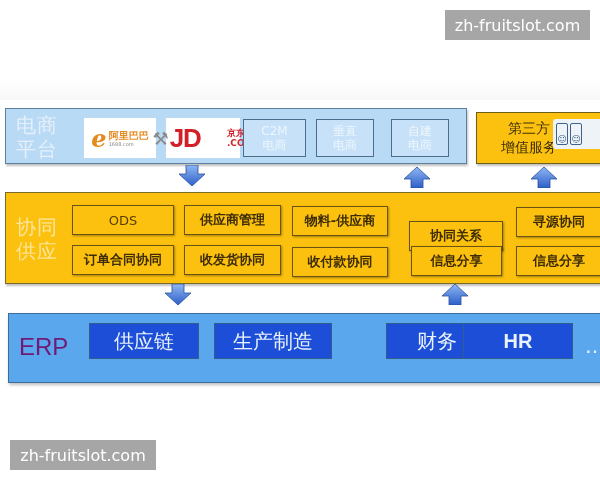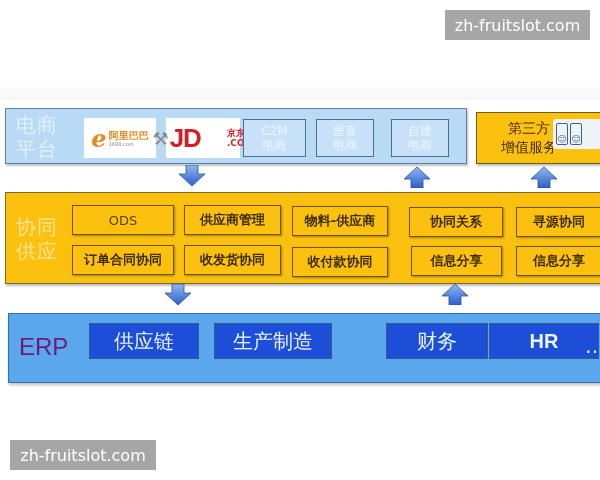--- a/index.html
+++ b/index.html
@@ -138,38 +138,38 @@
 </svg>
 
 <div class="collab">
   <div class="layer-label">
     <div>协同</div>
     <div>供应</div>
   </div>
   <div class="cbtn ods" style="left:66px;top:12px;width:102px;">ODS</div>
   <div class="cbtn" style="left:178px;top:12px;width:97px;">供应商管理</div>
   <div class="cbtn" style="left:286px;top:13px;width:96px;">物料-供应商</div>
-  <div class="cbtn" style="left:403px;top:14px;width:94px;">协同关系</div>
+  <div class="cbtn" style="left:403px;top:28px;width:94px;">协同关系</div>
   <div class="cbtn" style="left:510px;top:14px;width:86px;">寻源协同</div>
   <div class="cbtn" style="left:66px;top:52px;width:102px;">订单合同协同</div>
   <div class="cbtn" style="left:178px;top:52px;width:97px;">收发货协同</div>
   <div class="cbtn" style="left:286px;top:54px;width:96px;">收付款协同</div>
   <div class="cbtn" style="left:405px;top:53px;width:91px;">信息分享</div>
   <div class="cbtn" style="left:510px;top:53px;width:86px;">信息分享</div>
 </div>
 
 <svg class="arrow" style="left:164px;top:284px;" viewBox="0 0 28 22">
   <polygon points="8,0 20,0 20,9 27,9 14,21 1,9 8,9" fill="url(#arrowGrad)" stroke="#2a4f9e" stroke-width="0.8"></polygon>
 </svg>
 <svg class="arrow" style="left:441px;top:283px;" viewBox="0 0 28 22">
   <polygon points="14,1 27,13 20,13 20,22 8,22 8,13 1,13" fill="url(#arrowGrad)" stroke="#2a4f9e" stroke-width="0.8"></polygon>
 </svg>
 
 <div class="erp">
   <div class="erp-label">ERP</div>
   <div class="ebtn" style="left:80px;width:110px;">供应链</div>
   <div class="ebtn" style="left:205px;width:118px;">生产制造</div>
   <div class="ebtn" style="left:337px;width:102px;margin-left:40px;">财务</div>
-  <div class="ebtn" style="left:480px;width:110px;font-family:'Liberation Sans',sans-serif;font-weight:bold;">HR</div>
+  <div class="ebtn" style="left:454px;width:110px;font-family:'Liberation Sans',sans-serif;font-weight:bold;">HR</div>
   <div class="erp-more">…</div>
 </div>
 
 <div class="watermark wm-bottom">zh-fruitslot.com</div>
 
 </body></html>

